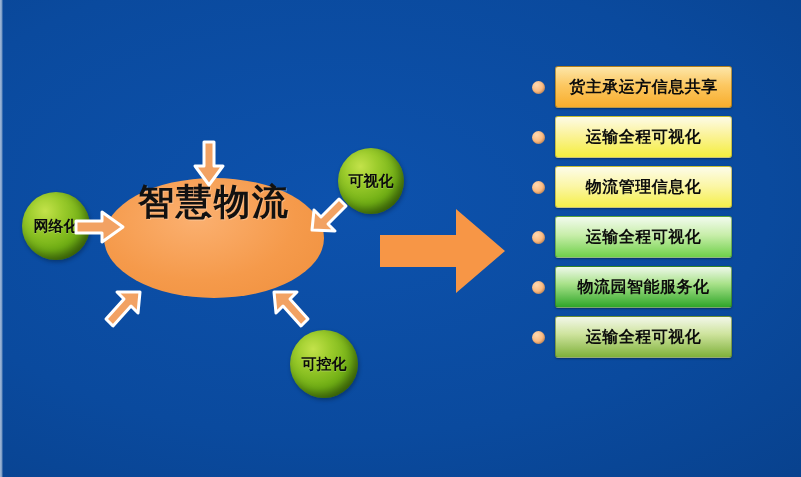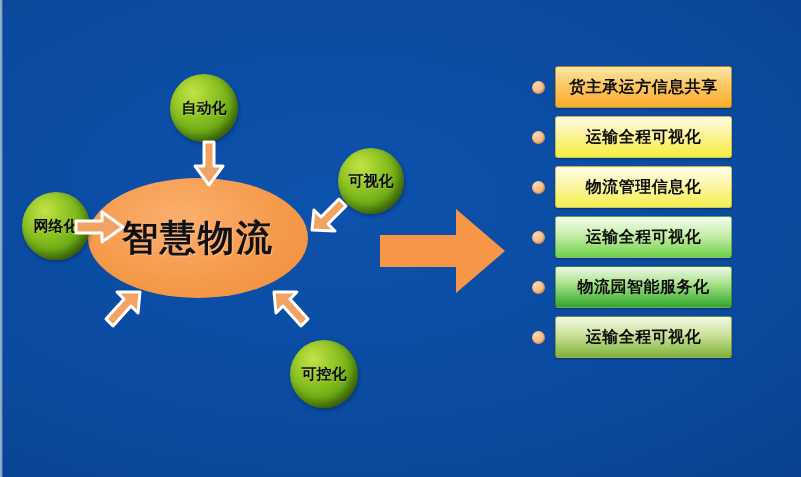--- a/index.html
+++ b/index.html
@@ -15,25 +15,25 @@
   }
   
   .edge-left{
     position:absolute;left:0;top:0;width:3px;height:477px;
     background:linear-gradient(to right,#d8e2ef 0%,#9fb6d2 60%,rgba(255,255,255,0) 100%);
     opacity:.75;
   }
 
   
   .core{
-    position:absolute;left:88px;top:178px;width:220px;height:120px;
+    position:absolute;left:104px;top:178px;width:220px;height:120px;
     border-radius:50%;
     background:#f59a4b;
     background:radial-gradient(ellipse at 42% 34%, #fbb070 0%, #f59a4b 55%, #ef8f3c 100%);
-    display:flex;align-items:center;justify-content:center;
+    display:flex;justify-content:center;
     z-index:4;
   }
   .core-label{
     font-size:36px;font-weight:bold;color:#111;letter-spacing:2px;
     text-shadow:1px 1px 0 rgba(255,255,255,.25);
     white-space:nowrap;
   }
 
   
   .sphere{
@@ -44,21 +44,21 @@
     z-index:5;
   }
   .sphere span{
     font-size:15px;font-weight:bold;color:#0b0b0b;white-space:nowrap;
     text-shadow:0 1px 0 rgba(255,255,255,.2);
   }
   .s-auto   {left:170px;top:74px;width:68px;height:68px;}
   .s-net    {left:22px; top:192px;width:68px;height:68px;}
   .s-vis    {left:338px;top:148px;width:66px;height:66px;}
   .s-intel  {left:62px; top:330px;width:68px;height:68px;}
-  .s-ctrl   {left:290px;top:340px;width:68px;height:68px;}
+  .s-ctrl   {left:290px;top:330px;width:68px;height:68px;}
 
   
   .warrow{position:absolute;z-index:6;}
 
   
   .bigarrow{position:absolute;left:378px;top:205px;z-index:4;}
 
   
   .list{position:absolute;left:532px;top:66px;width:200px;z-index:6;}
   .row{position:relative;display:flex;align-items:center;margin-bottom:8px;}
@@ -110,23 +110,20 @@
   </svg>
 
   <svg class="warrow" style="left:268px;top:288px;" width="46" height="48" viewBox="0 0 46 48">
     <polygon points="6,4 8,25 15,18 33,38 40,31 22,11 29,4" fill="#f2a263" stroke="#ffffff" stroke-width="3" stroke-linejoin="round"></polygon>
   </svg>
 
   <div class="core">
     <div class="core-label">智慧物流</div>
   </div>
 
-  <div class="sphere s-auto">
-    <span>自动化</span>
-  </div>
   <div class="sphere s-net">
     <span>网络化</span>
   </div>
   <div class="sphere s-vis">
     <span>可视化</span>
   </div>
   <div class="sphere s-ctrl">
     <span>可控化</span>
   </div>
 

